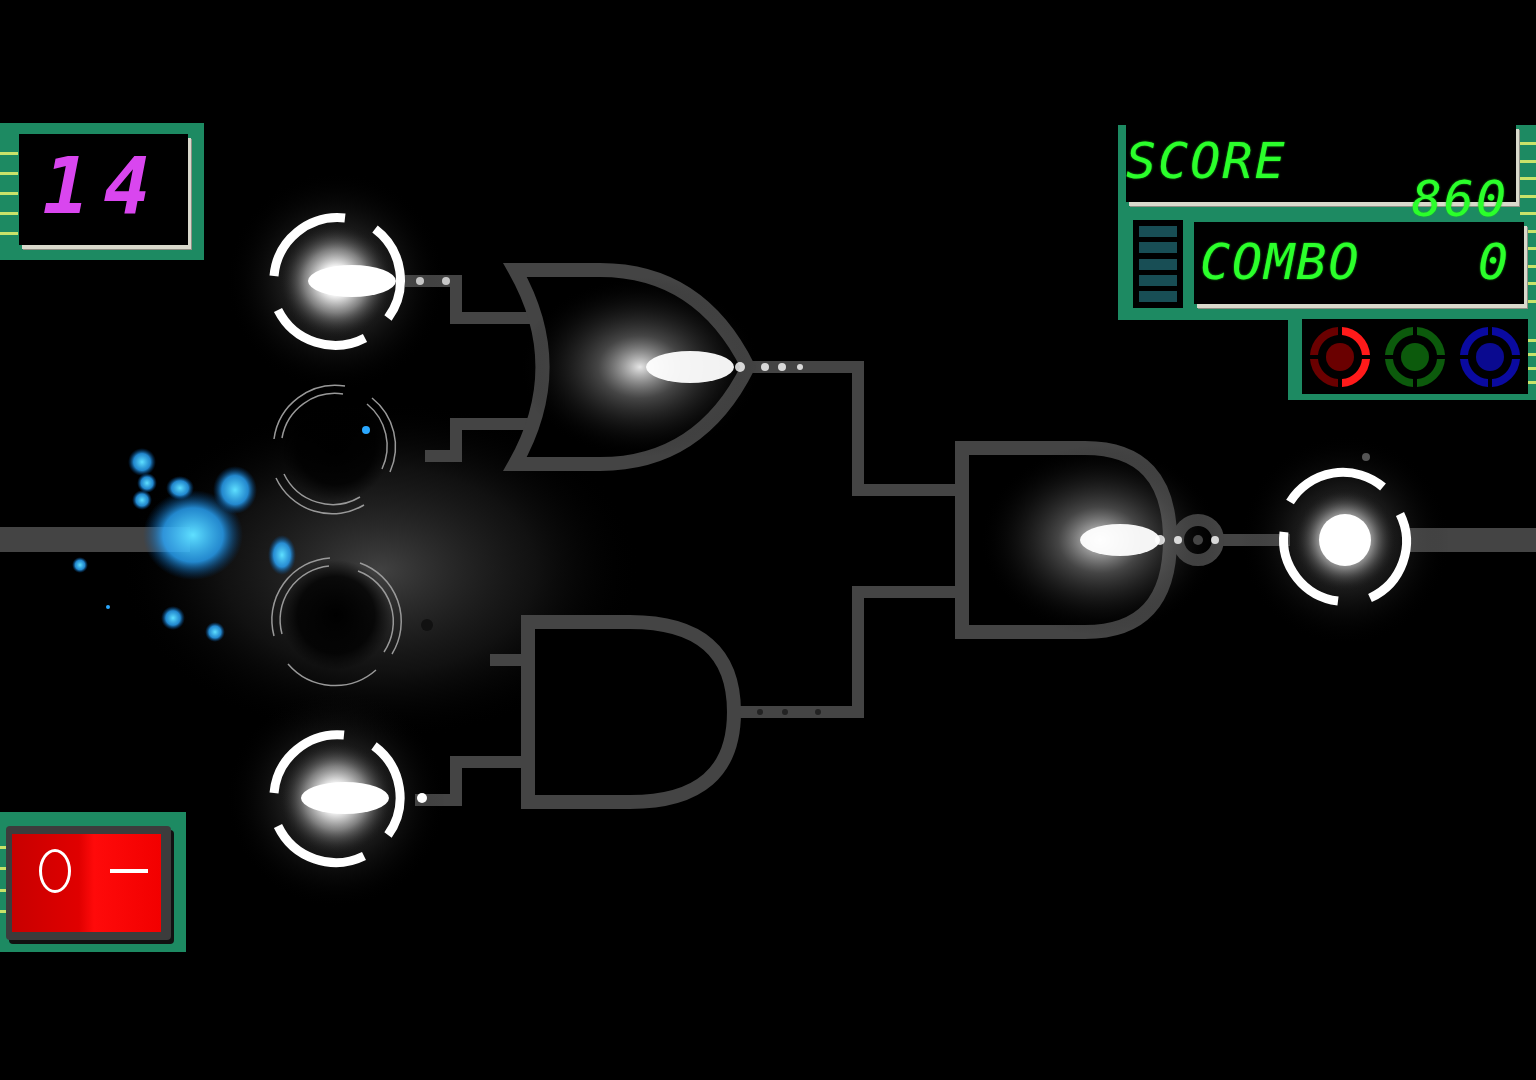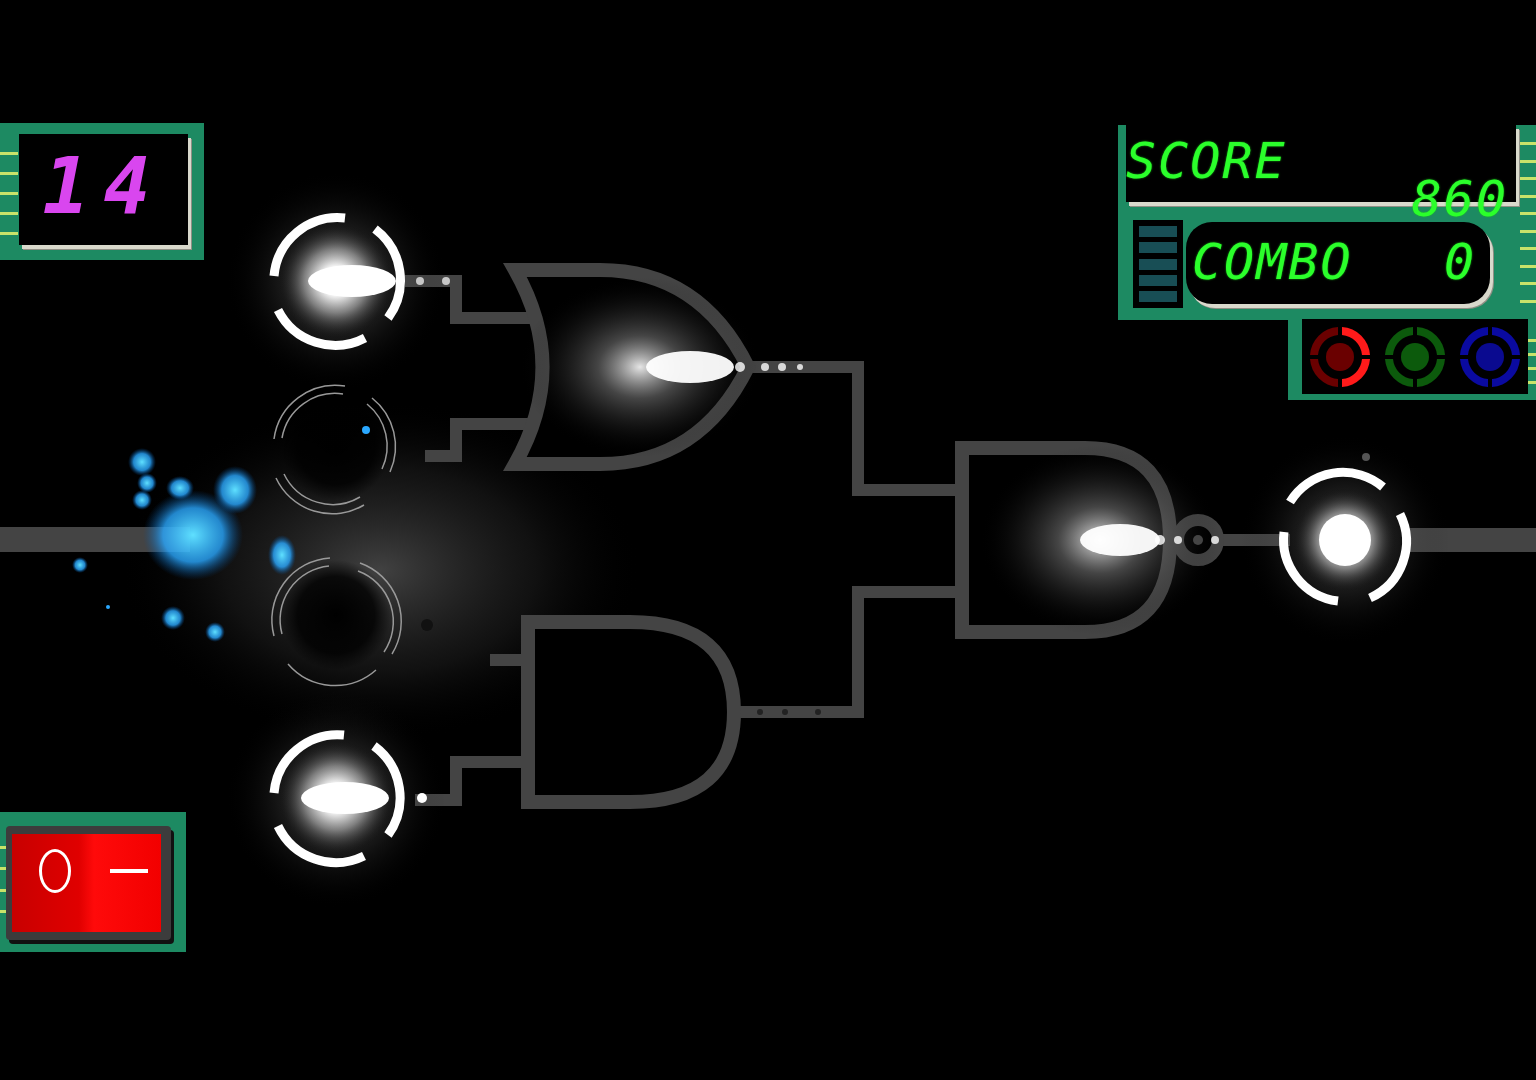--- a/index.html
+++ b/index.html
@@ -237,21 +237,21 @@
     <div class="lbl seg-green" style="left:0;top:6px;">SCORE</div>
     <div class="num seg-green" style="right:8px;top:6px;width:140px;margin-top:38px;">860</div>
   </div>
   <div class="meter" style="left:15px;top:95px;width:50px;height:88px;">
     <span></span>
     <span></span>
     <span></span>
     <span></span>
     <span></span>
   </div>
-  <div class="lcd" style="left:68px;top:97px;width:304px;height:82px;border-radius:26px;">
+  <div class="lcd" style="left:76px;top:97px;width:330px;height:82px;">
     <div class="lbl seg-green" style="left:6px;top:10px;">COMBO</div>
     <div class="num seg-green" style="right:14px;top:10px;width:80px;">0</div>
   </div>
 </div>
 
 <div class="pcb" style="left:1288px;top:314px;width:248px;height:86px;">
   <div class="pcb-pins" style="right:0;top:20px;width:10px;height:55px;">
     <span></span>
       <span></span>
       <span></span>

